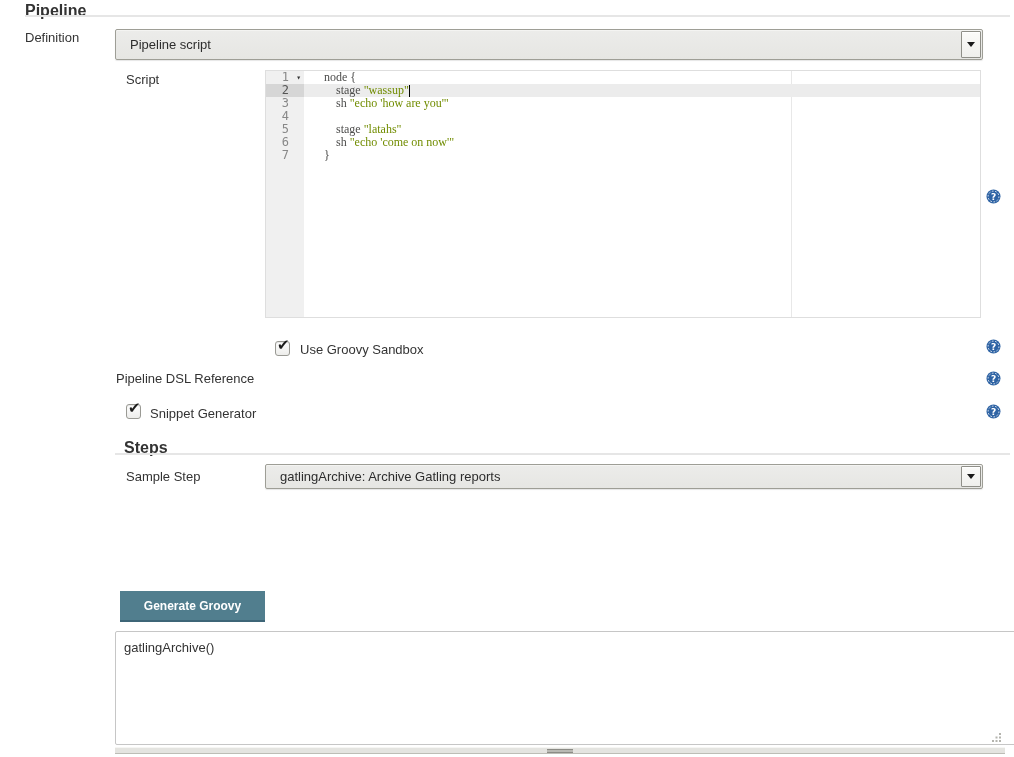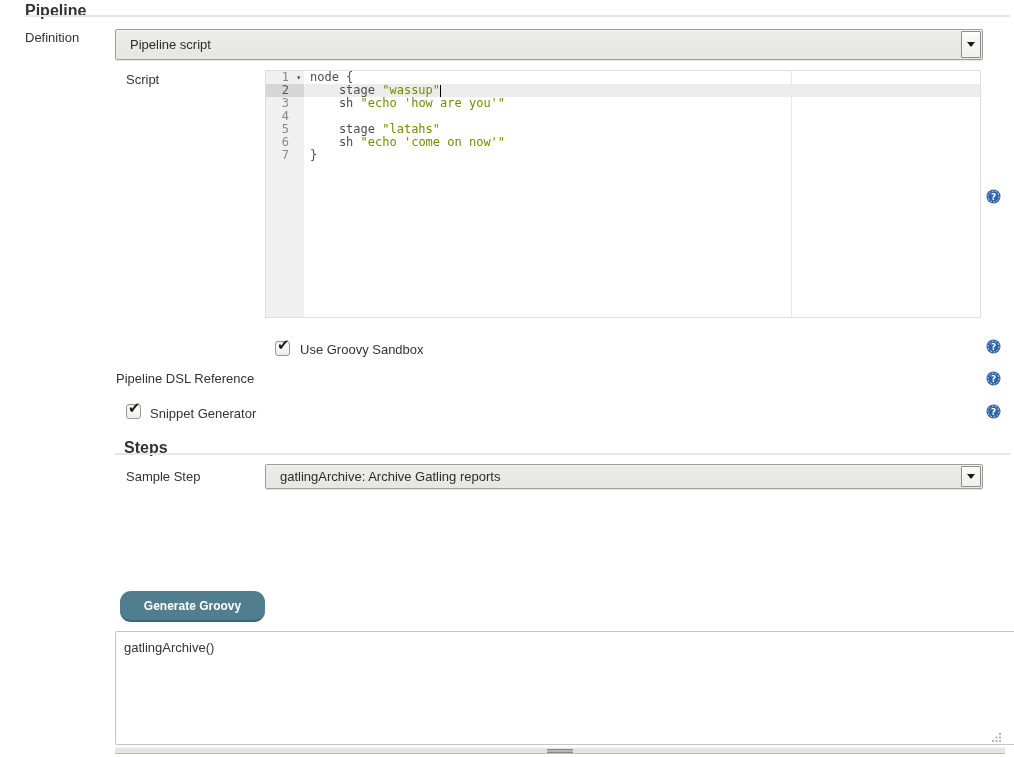--- a/index.html
+++ b/index.html
@@ -53,21 +53,21 @@
     background: #f0f0f0; color: #888; z-index: 2;
   }
   .gutter-cell { position: relative; height: 13px; text-align: right; padding-right: 15px; }
   .gutter-cell.active { background: #d6d6d6; color: #555; }
   .gutter-cell .fold-arrow {
     position: absolute; right: 3px; top: 1px; font-size: 8px; color: #333; line-height: 11px;
   }
   .editor .code {
     position: absolute; left: 38px; top: 0; right: 0; bottom: 0; z-index: 1;
   }
-  .code-line { position: relative; height: 13px; white-space: pre; padding-left: 6px; z-index: 1; }
+  .code-line { position: relative; height: 13px; white-space: pre; padding-left: 20px; z-index: 1; font-family: Liberation Serif, serif; }
   .code-line.active { background: #ececec; }
   .tok-plain { color: #4d4d4c; }
   .tok-string { color: #718c00; }
   .caret { display: inline-block; width: 1px; height: 12px; background: #000; vertical-align: text-bottom; }
   .print-margin { position: absolute; top: 0; bottom: 0; width: 1px; background: #e8e8e8; z-index: 0; }
 
   
   .gtk-checkbox {
     position: absolute; width: 15px; height: 15px;
     border: 1px solid #9a9a94; border-radius: 3px;
@@ -192,21 +192,21 @@
 <div class="abs rule" style="left:115px; top:453px; width:895px;"></div>
 
 <div class="abs field-label" style="left:126px; top:469px;">Sample Step</div>
 <div class="abs gtk-select" style="left:265px; top:464px; width:718px; height:25px;">
   <span class="val">gatlingArchive: Archive Gatling reports</span>
   <span class="arrow-btn">
       <span class="tri"></span>
     </span>
 </div>
 
-<button class="abs gen-button" style="left:120px; top:591px; width:145px; height:31px;border-radius:11px;">Generate Groovy</button>
+<button class="abs gen-button" style="left:120px; top:591px; width:145px; height:31px;">Generate Groovy</button>
 
 <textarea class="abs output-area" style="left: 115px; top: 631px; width: 1004px; height: 114px;" spellcheck="false">gatlingArchive()</textarea>
 <svg class="corner-grip" style="left:991px; top:732px;" viewBox="0 0 11 11">
   <g fill="#b4b4ae">
     <rect x="8" y="1" width="2" height="2"></rect>
     <rect x="8" y="4.5" width="2" height="2"></rect>
     <rect x="4.5" y="4.5" width="2" height="2"></rect>
     <rect x="8" y="8" width="2" height="2"></rect>
     <rect x="4.5" y="8" width="2" height="2"></rect>
     <rect x="1" y="8" width="2" height="2"></rect>

